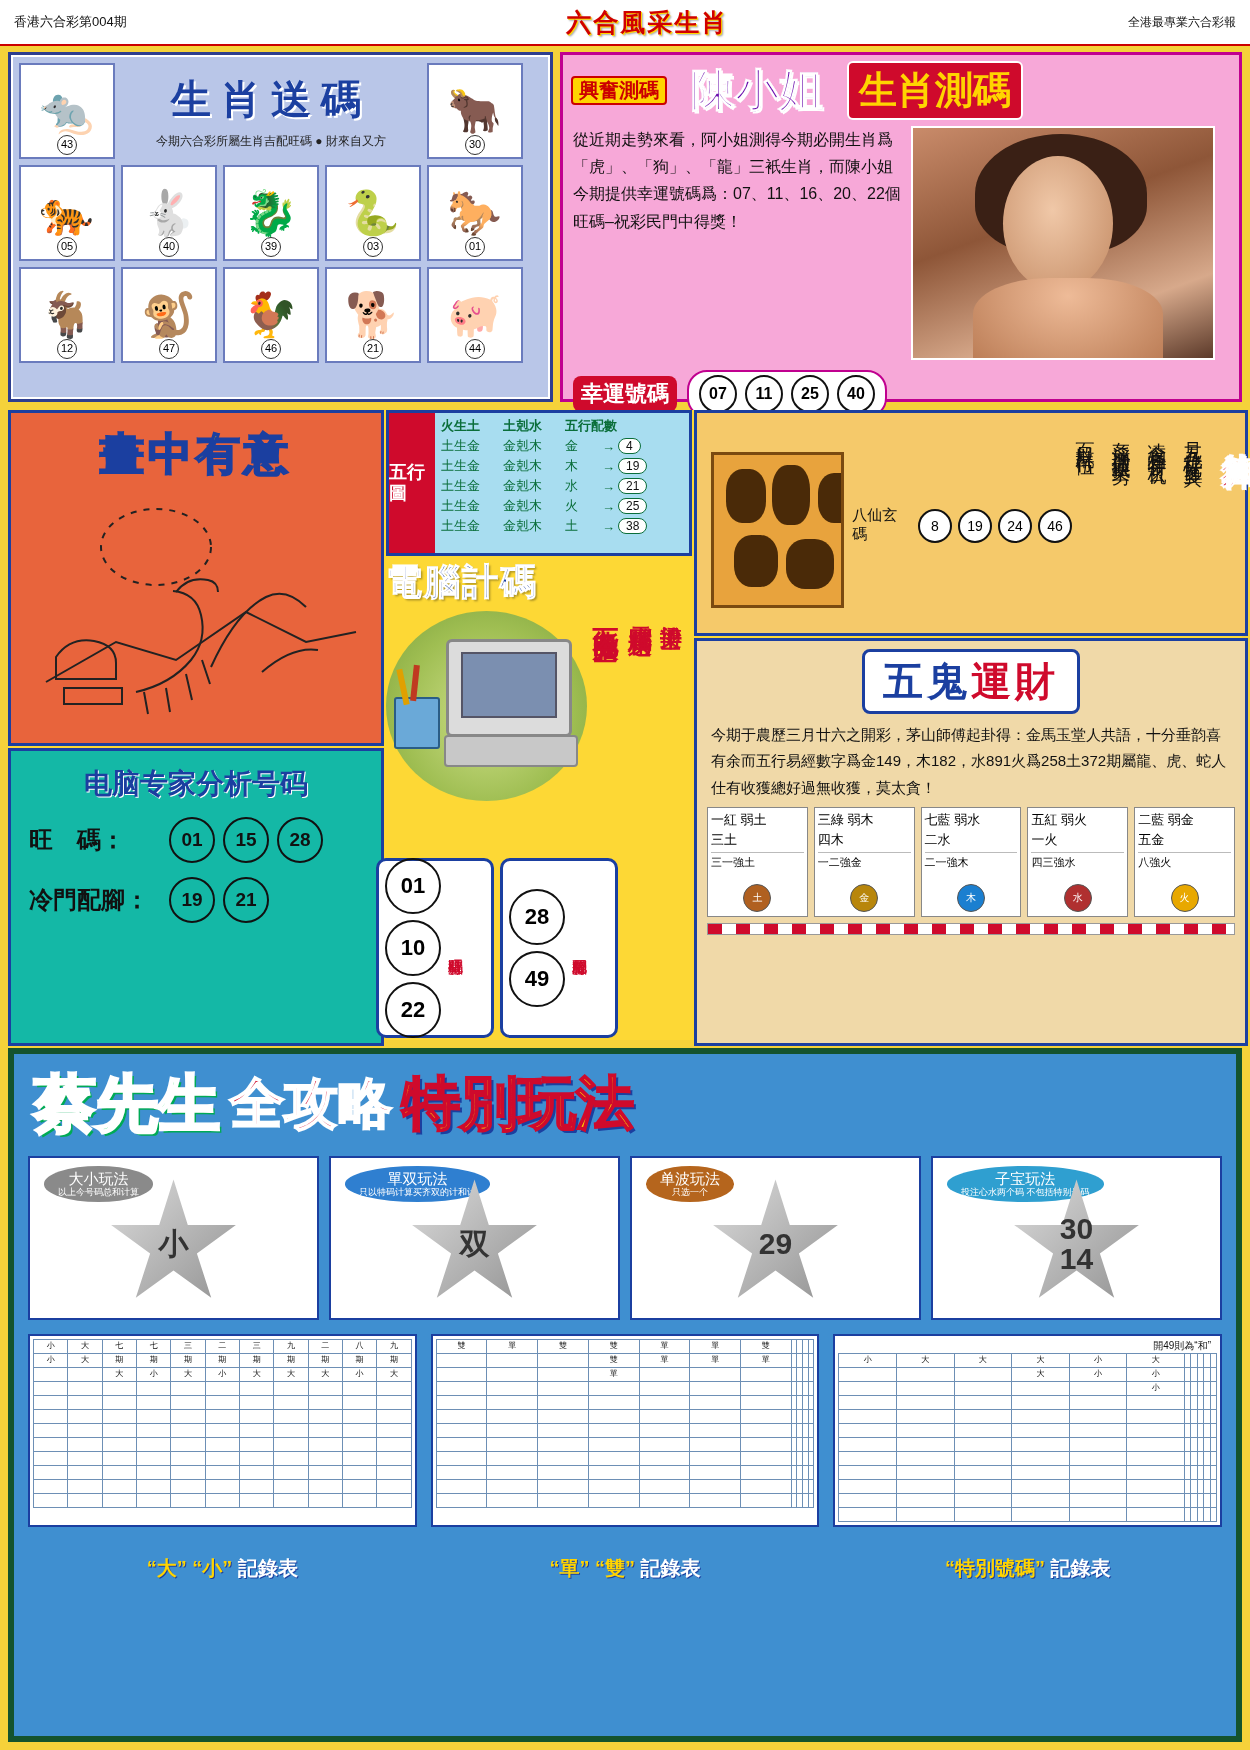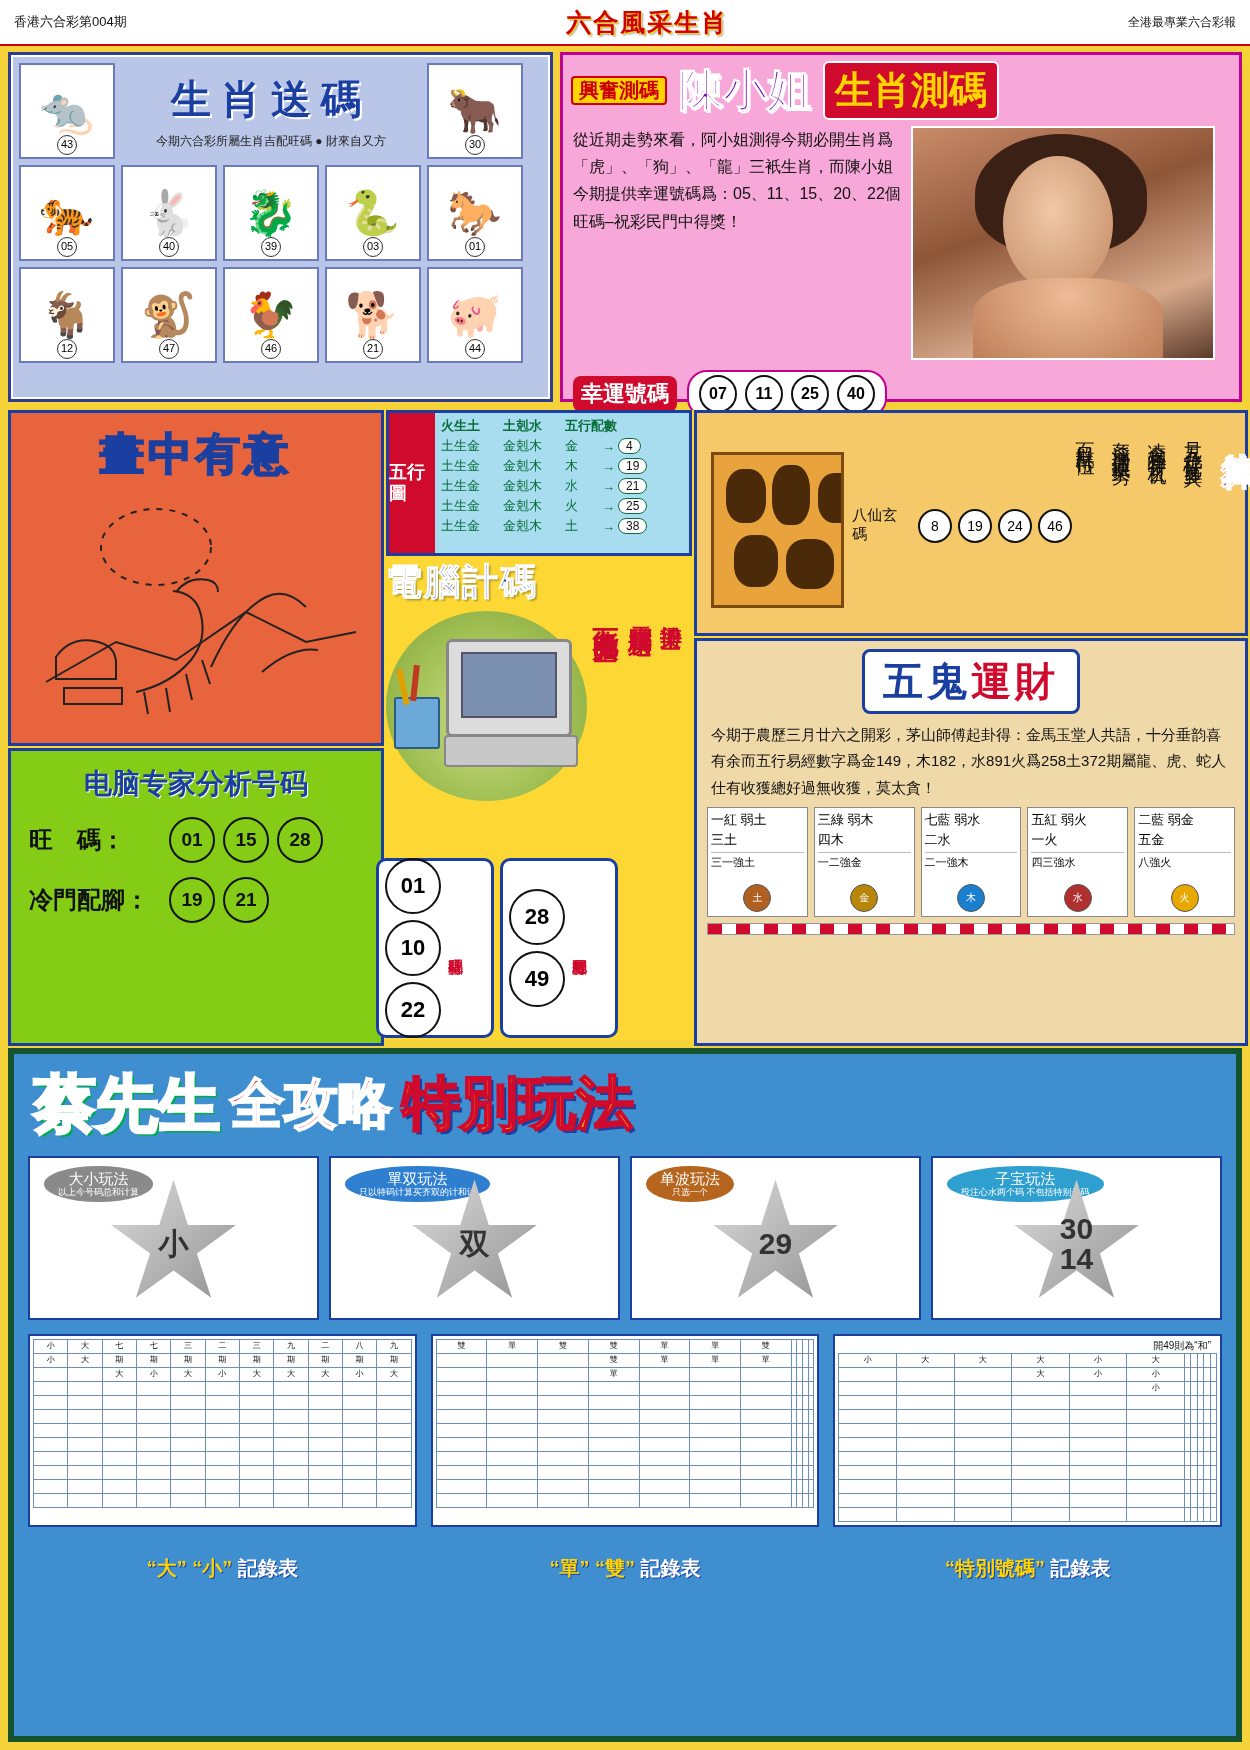--- a/index.html
+++ b/index.html
@@ -55,21 +55,21 @@
     font-size:40px;font-weight:bold;color:#1b3fa0;letter-spacing:10px;
     text-shadow:2px 2px 0 #fff;
   }
   .zsub{font-size:12px;color:#222;margin-top:6px;}
 
   
   #chenPanel{
     left:560px;top:52px;width:682px;height:350px;
     background:#f7a8d8;border:3px solid #c0008f;
   }
-  .chenTitleRow{display:flex;align-items:center;gap:12px;padding:6px 8px 0 8px;}
+  .chenTitleRow{display:flex;align-items:center;gap:24px;padding:6px 8px 0 8px;}
   .chenBadge{
     background:#ffd400;border:2px solid #c00;color:#c00;font-size:20px;
     font-weight:bold;padding:2px 6px;line-height:1.05;text-align:center;border-radius:4px;
   }
   .chenName{
     font-size:44px;font-weight:bold;color:#6a0dad;
     -webkit-text-stroke:1px #fff;text-shadow:2px 2px 0 #fff;
   }
   .chenCeMa{
     background:#cf0a2c;color:#ffd400;font-size:38px;font-weight:bold;
@@ -165,21 +165,21 @@
 
   
   .vertText{
     writing-mode:vertical-rl;text-orientation:upright;
     font-size:30px;font-weight:bold;color:#cf0a2c;letter-spacing:2px;
   }
 
   
   #expert{
     position:absolute;left:0;top:338px;width:370px;height:292px;
-    background:#84cc16;border:3px solid #1b3fa0;
+    background:#14b8a6;border:3px solid #1b3fa0;
   }
   .expTitle{
     font-size:28px;font-weight:bold;color:#1b3fa0;text-align:center;padding-top:14px;
     text-shadow:1px 1px 0 #fff;
   }
   .expRow{display:flex;align-items:center;font-size:24px;color:#111;padding:14px 0 0 18px;font-weight:bold;}
   .expRow .lbl{width:140px;}
   .numCircle{
     width:42px;height:42px;border:2px solid #111;border-radius:50%;
     display:flex;align-items:center;justify-content:center;font-size:19px;margin-right:8px;background:transparent;
@@ -369,21 +369,21 @@
       </div>
   </div>
 
   <div class="panel" id="chenPanel">
     <div class="chenTitleRow">
       <div class="chenBadge">興奮測碼</div>
       <div class="chenName">陳小姐</div>
       <div class="chenCeMa">生肖測碼</div>
     </div>
     <div class="chenBody">
-      <div class="chenText">從近期走勢來看，阿小姐測得今期必開生肖爲「虎」、「狗」、「龍」三衹生肖，而陳小姐今期提供幸運號碼爲：05、11、15、20、22個旺碼–祝彩民門中得獎！</div>
+      <div class="chenText">從近期走勢來看，阿小姐測得今期必開生肖爲「虎」、「狗」、「龍」三衹生肖，而陳小姐今期提供幸運號碼爲：07、11、16、20、22個旺碼–祝彩民門中得獎！</div>
       <div class="chenPhoto">
         <div class="hair"></div>
         <div class="face"></div>
         <div class="body"></div>
       </div>
     </div>
     <div class="luckyRow">
       <div class="luckyLabel">幸運號碼</div>
       <div class="ballsWrap" id="chenBalls">
           <div class="ball">07</div>

